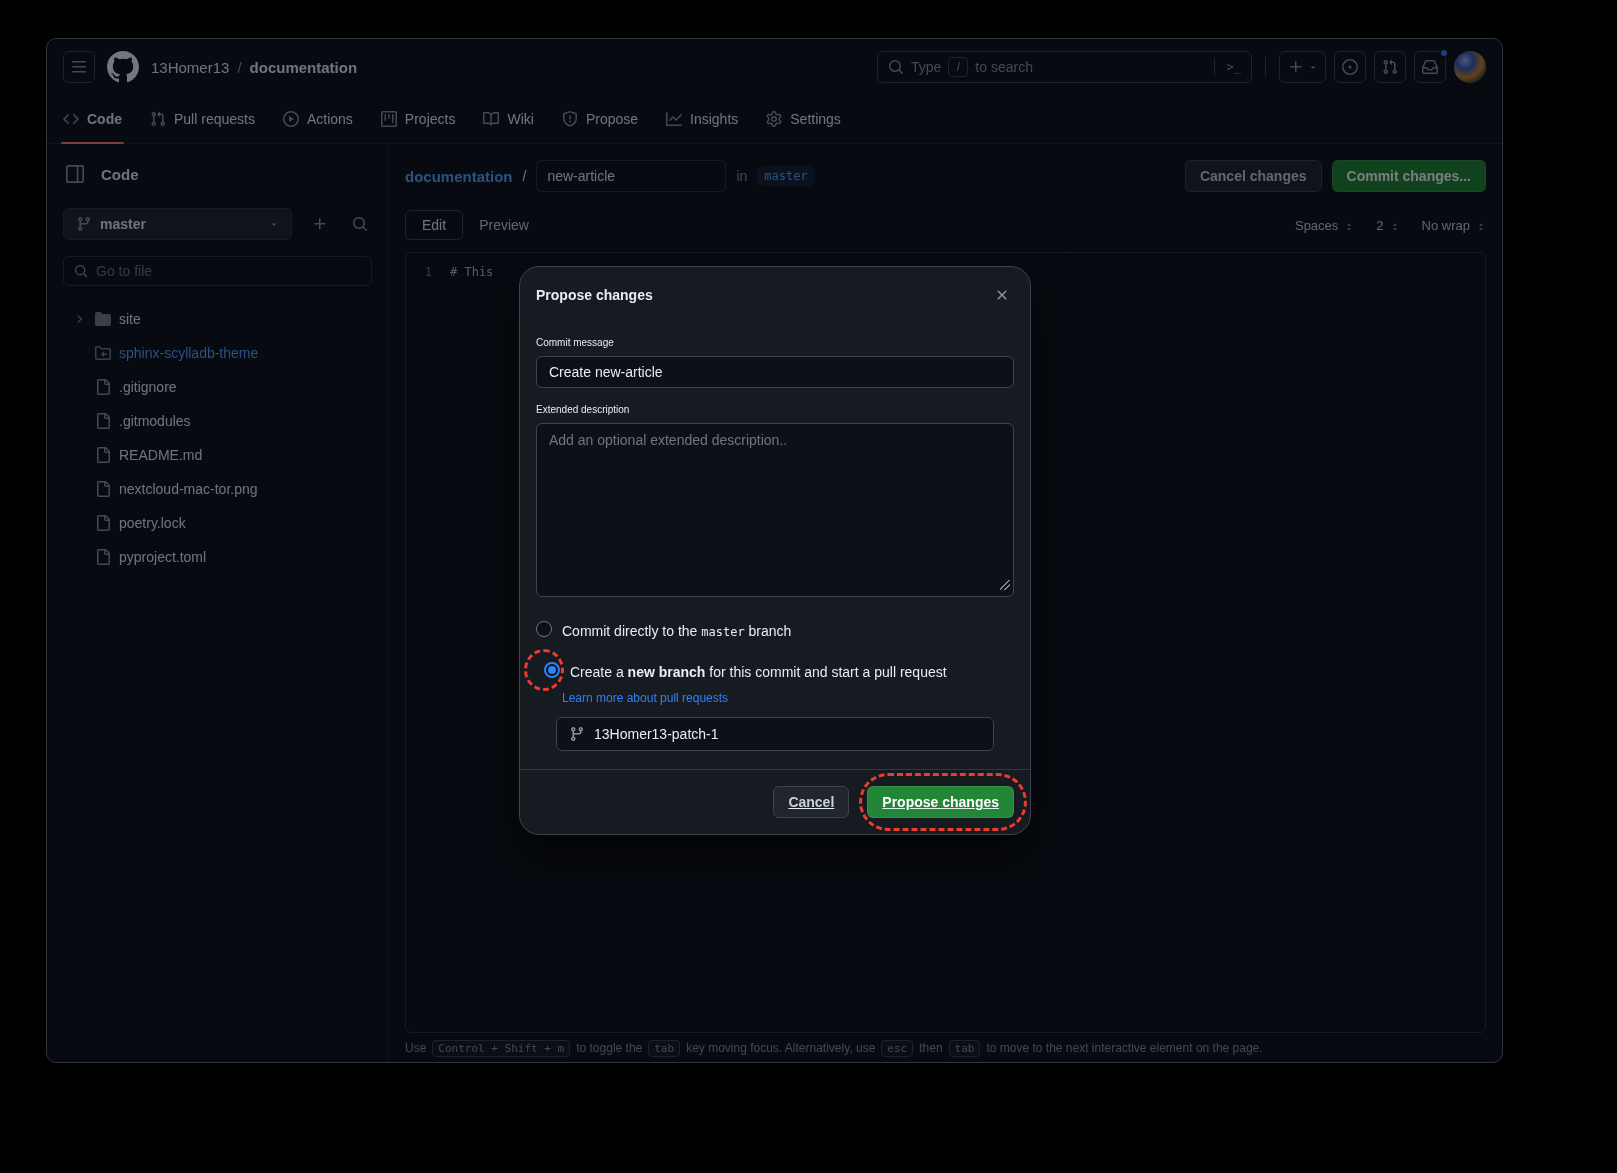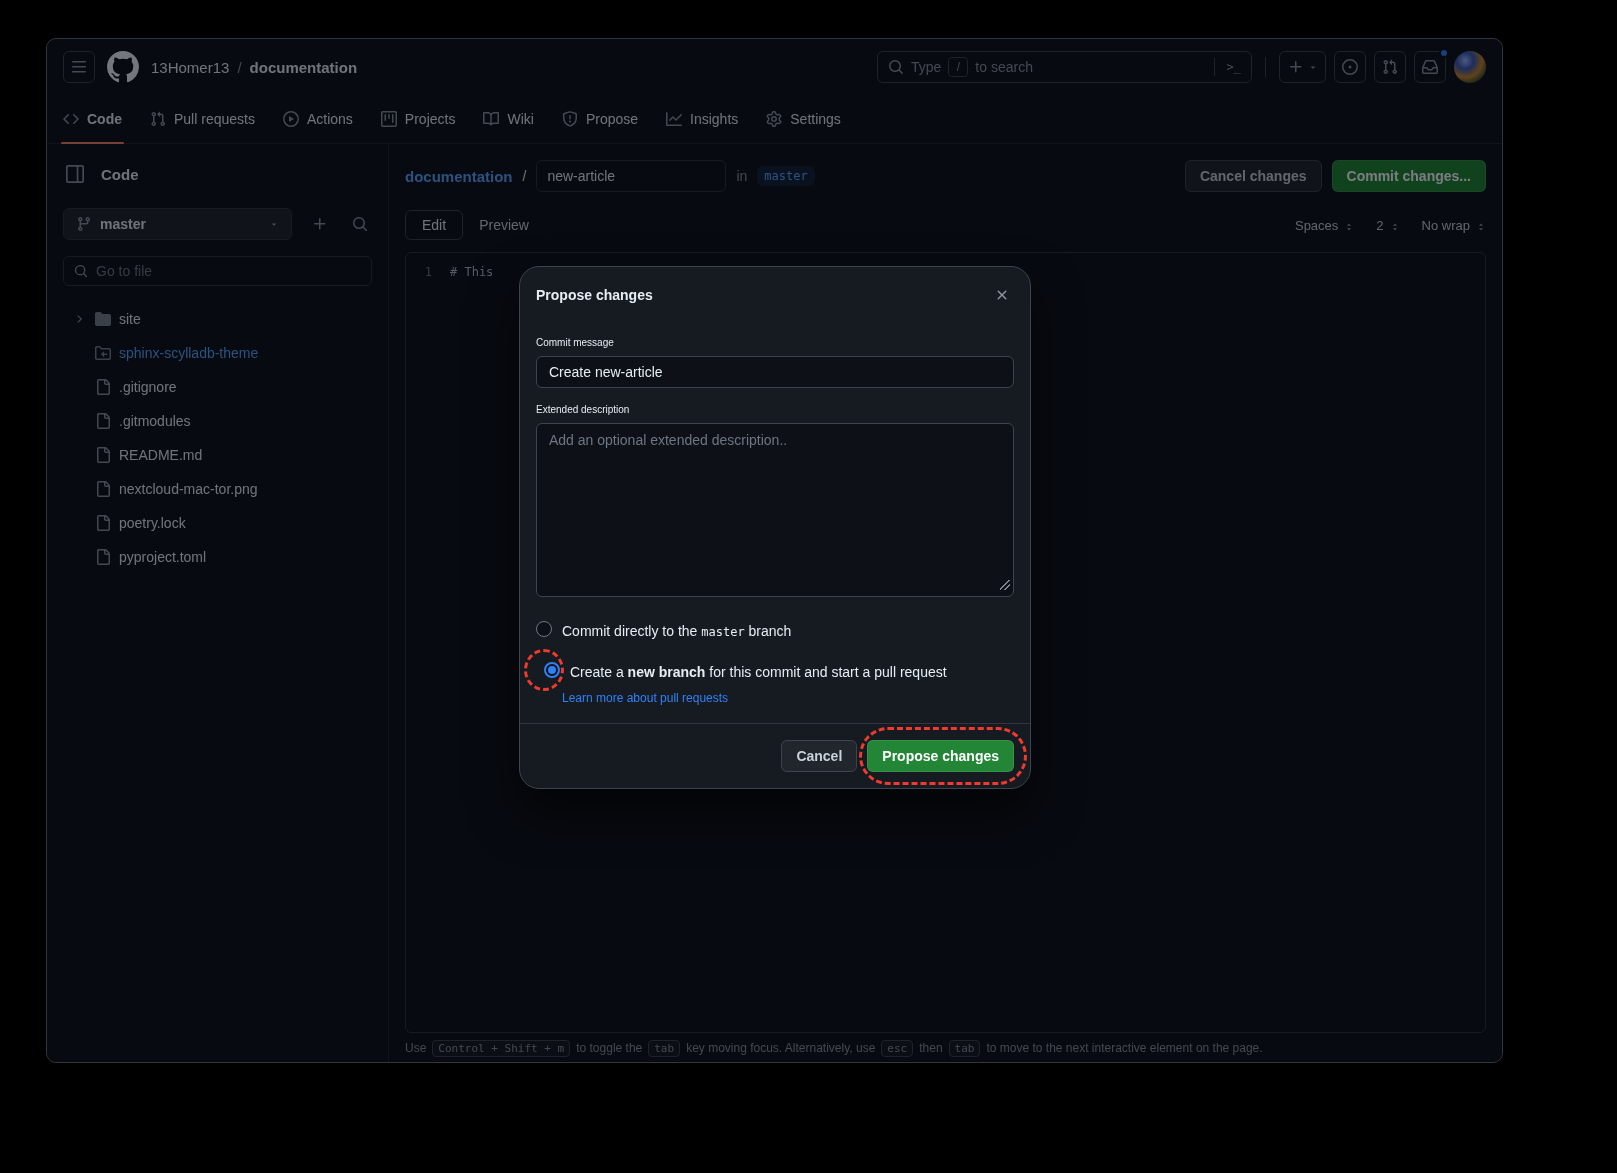--- a/index.html
+++ b/index.html
@@ -114,21 +114,21 @@
   .radio-row.second { margin-top:16px;padding-left:8px; }
   .radio { width:16px; height:16px; border:1px solid #6e7681; border-radius:50%; flex:none; margin-top:2px; position:relative; background:#0d1117; cursor:pointer; }
   .radio.checked { border:2px solid #2f81f7; }
   .radio.checked::after { content:""; position:absolute; inset:2px; border-radius:50%; background:#2f81f7; }
   .radio-label { font-size:14px; color:#e6edf3; line-height:24px; }
   .radio-label code { font-family:"DejaVu Sans Mono",monospace; font-size:12px; }
   .learn-link { display:inline-block; margin:7px 0 0 26px; color:#2f81f7; font-size:12px; }
   .branch-input { margin:12px 20px 0; height:34px; border:1px solid #3d444d; border-radius:6px; background:#0d1117; display:flex; align-items:center; gap:9px; padding:0 12px; }
   .branch-input svg { color:#8b949e; }
   .branch-input input { flex:1; }
-  .modal-footer { margin-top:18px; border-top:1px solid #30363d; padding:16px; display:flex; justify-content:flex-end; gap:10px; position:relative; }
+  .modal-footer { margin-top:18px; border-top:1px solid #30363d; padding:16px; display:flex; justify-content:flex-end; gap:18px; position:relative;text-decoration:underline; }
 
   
   .anno-radio { position:absolute; left:-12px; top:-11px; width:40px; height:42px; border:3px dashed #ef3b2d; border-radius:50%; pointer-events:none; z-index:70; }
   .anno-ellipse { position:absolute; right:3px; top:3px; width:168px; height:58px; border:3px dashed #ef3b2d; border-radius:30px; pointer-events:none; z-index:70; }
 </style>
 </head>
 <body>
 
 <div class="app">
 
@@ -503,20 +503,28 @@
         <span class="radio-label">
           <span>Create a</span>
           <strong>new branch</strong>
           <span>for this commit and start a pull request</span>
         </span>
         <span class="anno-radio"></span>
       </div>
 
       <a class="learn-link">Learn more about pull requests</a>
 
+      <div class="branch-input">
+        <span>
+            <svg width="16" height="16" viewBox="0 0 16 16" fill="currentColor">
+              <path d="M9.5 3.25a2.25 2.25 0 1 1 3 2.122V6A2.5 2.5 0 0 1 10 8.5H6a1 1 0 0 0-1 1v1.128a2.251 2.251 0 1 1-1.5 0V5.372a2.25 2.25 0 1 1 1.5 0v1.836A2.493 2.493 0 0 1 6 7h4a1 1 0 0 0 1-1v-.628A2.25 2.25 0 0 1 9.5 3.25Zm-6 0a.75.75 0 1 0 1.5 0 .75.75 0 0 0-1.5 0Zm8.25-.75a.75.75 0 1 0 0 1.5.75.75 0 0 0 0-1.5ZM4.25 12a.75.75 0 1 0 0 1.5.75.75 0 0 0 0-1.5Z"></path>
+            </svg>
+          </span>
+        <input value="13Homer13-patch-1" style="">
+      </div>
     </div>
     <div class="modal-footer">
       <button class="btn secondary">Cancel</button>
       <button class="btn success">Propose changes</button>
       <span class="anno-ellipse"></span>
     </div>
   </div>
 
 </div>
 

